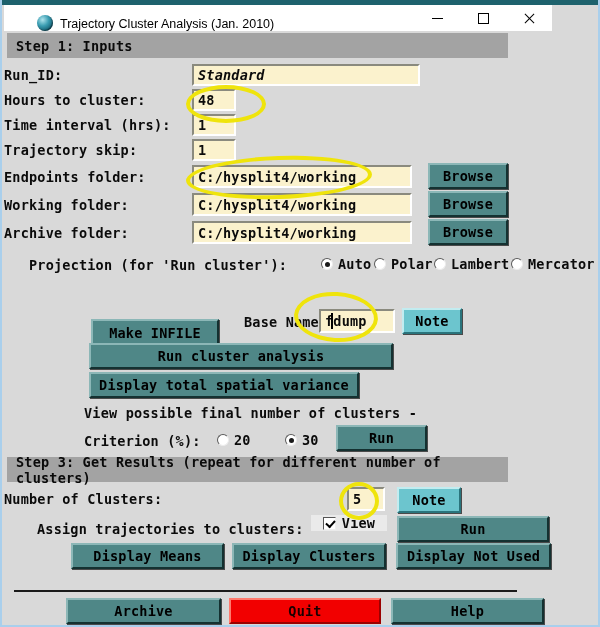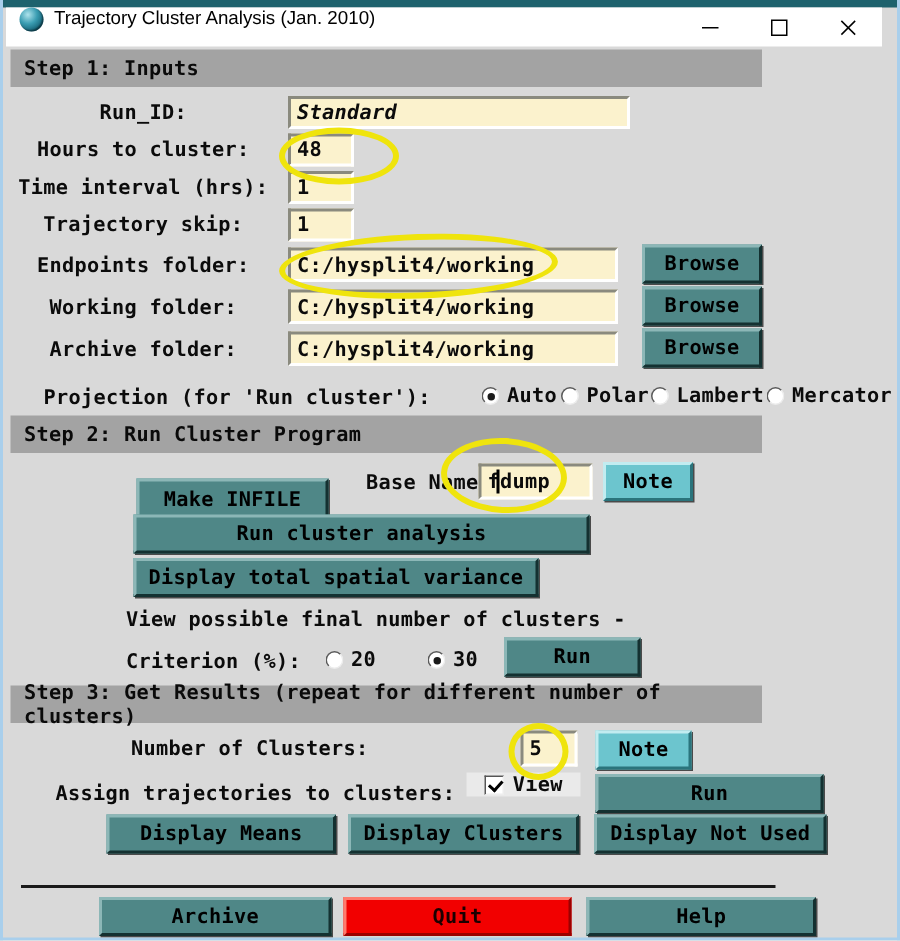--- a/index.html
+++ b/index.html
@@ -5,23 +5,23 @@
   html,body{margin:0;padding:0;background:#f0f0f0;}
   .window{
     position:relative;width:600px;height:627px;
     background:#d9d9d9;overflow:hidden;
     border-left:2px solid #a9cfec;border-right:2px solid #a9cfec;border-bottom:2px solid #a9cfec;
     box-sizing:border-box;
     font-family:"DejaVu Sans Mono","Liberation Mono",monospace;
   }
   .top-strip{position:absolute;left:0;top:0;width:600px;height:5px;background:#1e626d;}
   .titlebar{
-    position:absolute;left:2px;top:5px;width:584px;height:26px;background:#ffffff;
-    display:flex;align-items:flex-start;
-    font-family:"Liberation Sans","DejaVu Sans",sans-serif;font-size:12.5px;color:#000;
+    position:absolute;left:2px;top:5px;width:524px;height:26px;background:#ffffff;
+    display:flex;align-items:flex-end;
+    font-family:"Liberation Sans","DejaVu Sans",sans-serif;font-size:12.5px;color:#000;padding-left:24px;
   }
   .app-icon{
     width:16px;height:16px;border-radius:50%;margin-left:9px;margin-right:7px;
     background:radial-gradient(circle at 35% 30%,#aee3ec 0%,#3a9db2 40%,#145f73 75%,#0a3a49 100%);
     box-shadow:inset -1px -1px 1px rgba(0,0,0,.4);
   }
   .tb-controls{margin-left:auto;display:flex;height:100%;}
   .tb-btn{width:46px;height:100%;display:flex;align-items:center;justify-content:center;}
   .min-glyph{width:11px;height:1px;background:#000;}
   .max-glyph{width:9px;height:9px;border:1px solid #000;}
@@ -29,21 +29,21 @@
   .close-glyph::before,.close-glyph::after{
     content:'';position:absolute;left:-1px;top:5px;width:13px;height:1px;background:#000;}
   .close-glyph::before{transform:rotate(45deg);} .close-glyph::after{transform:rotate(-45deg);}
 
   .content{position:absolute;left:2px;top:31px;width:596px;height:594px;font-weight:bold;
     font-size:13.5px;color:#0b0b0b;letter-spacing:.2px;}
 
   .stephdr{position:absolute;left:3px;width:501px;height:25px;background:#a3a3a3;
     display:flex;align-items:center;padding-left:9px;box-sizing:border-box;color:#0a0a0a;}
 
-  .lbl{position:absolute;left:0;text-align:center;white-space:pre;}
+  .lbl{position:absolute;left:0;text-align:left;white-space:pre;}
   .txt{position:absolute;white-space:pre;}
 
   .entry{position:absolute;background:#fbf2cd;border:2px solid;
     border-color:#8a8a7e #ffffff #ffffff #8a8a7e;box-sizing:border-box;
     display:flex;align-items:center;padding-left:4px;white-space:pre;overflow:hidden;}
 
   .tb{position:absolute;background:#4f8787;border:2px solid;
     border-color:#8cb7b7 #143131 #143131 #8cb7b7;box-shadow:1px 1px 0 #4a4a4a;
     box-sizing:border-box;display:flex;align-items:center;justify-content:center;
     color:#000;cursor:default;}
@@ -135,21 +135,20 @@
     </div>
     <div class="radio-item" style="left:430px;top:225px;">
       <span class="radio"></span>
       <span>Lambert</span>
     </div>
     <div class="radio-item" style="left:507px;top:225px;">
       <span class="radio"></span>
       <span>Mercator</span>
     </div>
 
-    <div class="stephdr" style="top:246px;">Step 2: Run Cluster Program</div>
 
     <div class="tb" style="left:87px;top:288px;width:128px;height:28px;">Make INFILE</div>
     <div class="txt" style="left:240px;top:283px;">Base Name:</div>
     <div class="entry" style="left:315px;top:278px;width:76px;height:24px;">fdump</div>
     <div class="cursor" style="left:327px;top:282px;"></div>
     <div class="nb" style="left:398px;top:277px;width:60px;height:26px;">Note</div>
 
     <div class="tb" style="left:85px;top:312px;width:304px;height:26px;">Run cluster analysis</div>
     <div class="tb" style="left:85px;top:341px;width:270px;height:26px;">Display total spatial variance</div>
 

